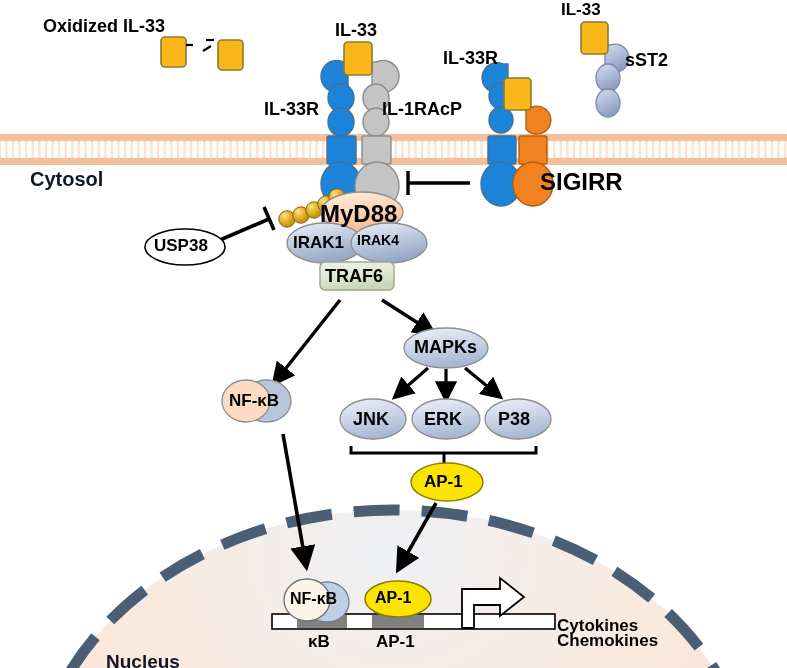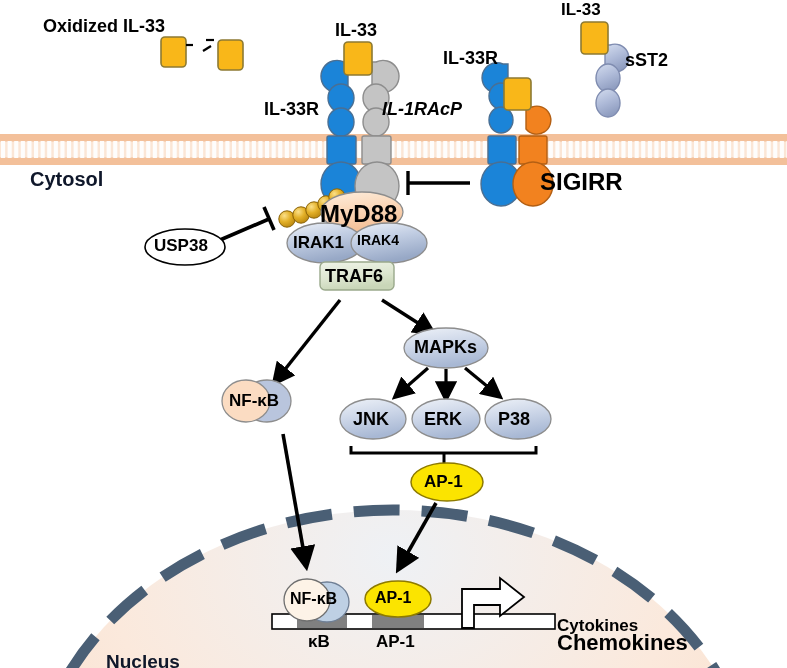--- a/index.html
+++ b/index.html
@@ -317,21 +317,21 @@
 <div class="lbl" style="left:43px;top:16px;font-size:18px;">Oxidized IL-33</div>
 
 <div class="lbl" style="left:335px;top:20px;font-size:18px;">IL-33</div>
 
 <div class="lbl" style="left:561px;top:0px;font-size:17px;">IL-33</div>
 
 <div class="lbl" style="left:443px;top:48px;font-size:18px;">IL-33R</div>
 
 <div class="lbl" style="left:264px;top:99px;font-size:18px;">IL-33R</div>
 
-<div class="lbl" style="left:382px;top:99px;font-size:18px;font-style:italic;">IL-1RAcP</div>
+<div class="lbl" style="left:382px;top:99px;font-size:18px;">IL-1RAcP</div>
 
 <div class="lbl" style="left:625px;top:50px;font-size:18px;">sST2</div>
 
 <div class="lbl" style="left:540px;top:169px;font-size:24px;">SIGIRR</div>
 
 <div class="lbl slate" style="left:30px;top:168px;font-size:20px;">Cytosol</div>
 
 <div class="lbl" style="left:154px;top:236px;font-size:17px;">USP38</div>
 
 <div class="lbl" style="left:320px;top:201px;font-size:24px;">MyD88</div>
@@ -359,15 +359,15 @@
 <div class="lbl" style="left:290px;top:590px;font-size:16px;">NF-κB</div>
 
 <div class="lbl" style="left:375px;top:589px;font-size:16px;">AP-1</div>
 
 <div class="lbl" style="left:308px;top:632px;font-size:17px;">κB</div>
 
 <div class="lbl" style="left:376px;top:632px;font-size:17px;">AP-1</div>
 
 <div class="lbl" style="left:557px;top:608px;font-size:17px;margin-top:8px;">Cytokines</div>
 
-<div class="lbl" style="left:557px;top:631px;font-size:22px;">Chemokines</div>
+<div class="lbl" style="left:557px;top:631px;font-size:17px;">Chemokines</div>
 
 </div>
 
 </body></html>

